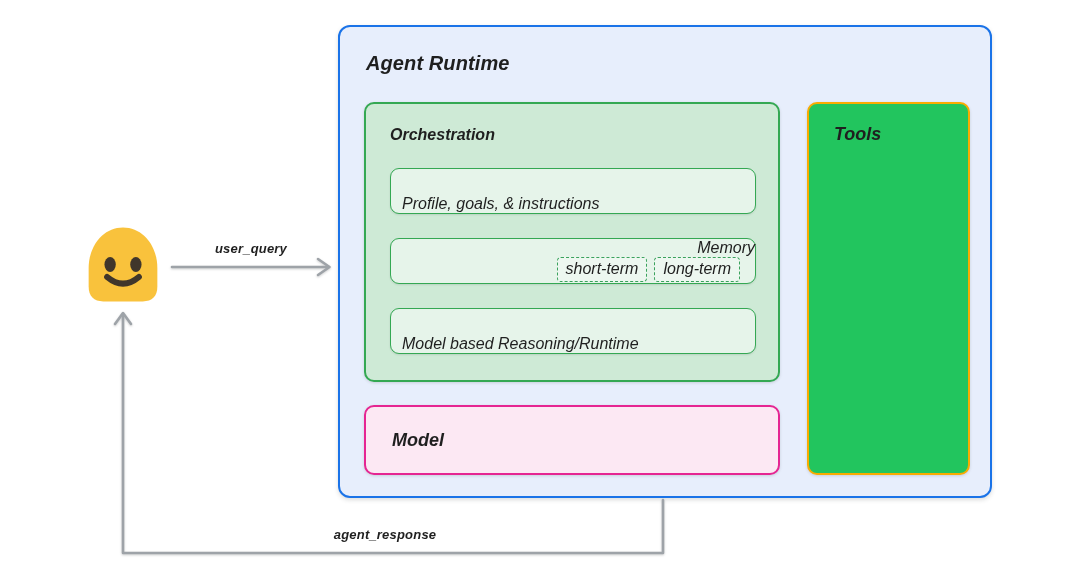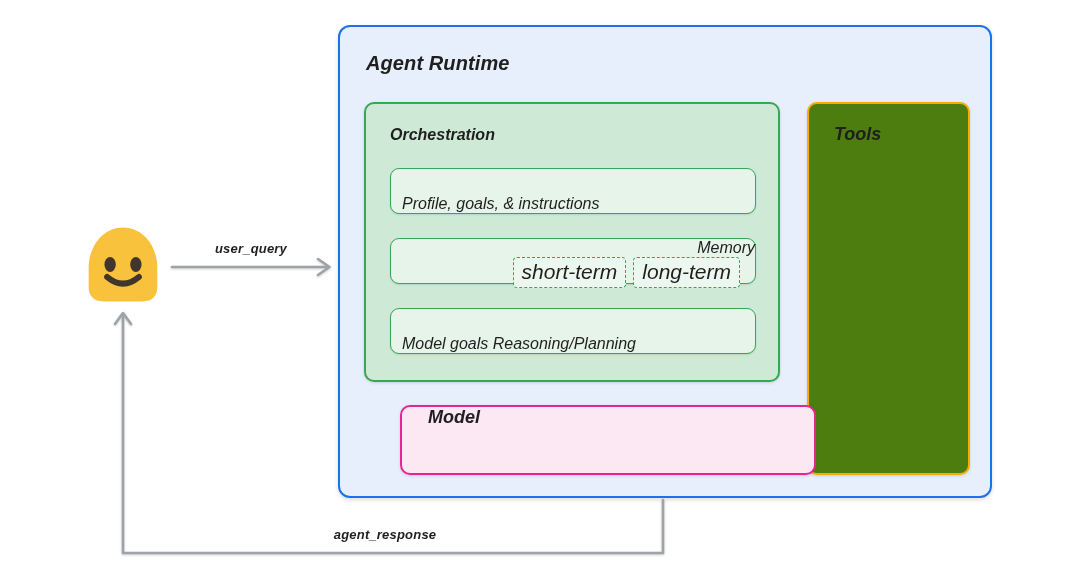--- a/index.html
+++ b/index.html
@@ -74,54 +74,54 @@
     margin-left: auto;
     margin-right: 15px;
     display: flex;
     gap: 7px;
   }
   .chip {
     border: 1.5px dashed #3aa25c;
     border-radius: 4px;
     background: #edf7f0;
     padding: 2px 8px 3px 8px;
-    font-size: 21px; font-weight: 500;
+    font-size: 16px; font-weight: 500;
     color: #1f1f1f;
     white-space: nowrap;
   }
 
   .tools {
     position: absolute;
     left: 467px; top: 75px;
     width: 163px; height: 373px;
-    background: #4d7c0f;
+    background: #22c55e;
     border: 2px solid #f9ab00;
     border-radius: 10px;
     box-shadow: 0 1px 3px rgba(60,64,67,0.18);
   }
   .tools-title {
     position: absolute;
     left: 25px; top: 19px;
     font-size: 18px; font-weight: 600; line-height: 23px;
     color: #1f1f1f;
   }
 
   .model {
     position: absolute;
     left: 24px; top: 378px;
     width: 416px; height: 70px;
     background: #fce8f3;
     border: 2px solid #e52592;
     border-radius: 10px;
     display: flex;
+    align-items: center;
     padding-left: 26px;
     font-size: 18px; font-weight: 600;
     color: #1f1f1f;
     box-shadow: 0 1px 3px rgba(60,64,67,0.18);
-    margin-left: 36px;
   }
 
   
   .flow-label {
     position: absolute;
     font-size: 13px;
     font-weight: 600;
     color: #1f1f1f;
     text-align: center;
     width: 170px;
@@ -168,21 +168,21 @@
 
       <div class="orch-row row-2">
         <span>Memory</span>
         <span class="memory-chips">
           <span class="chip">short-term</span>
           <span class="chip">long-term</span>
         </span>
       </div>
 
       <div class="orch-row row-3">
-        <span>Model goals Reasoning/Planning</span>
+        <span>Model based Reasoning/Runtime</span>
       </div>
     </div>
 
     <div class="tools">
       <div class="tools-title">Tools</div>
     </div>
 
     <div class="model">
       <span>Model</span>
     </div>

